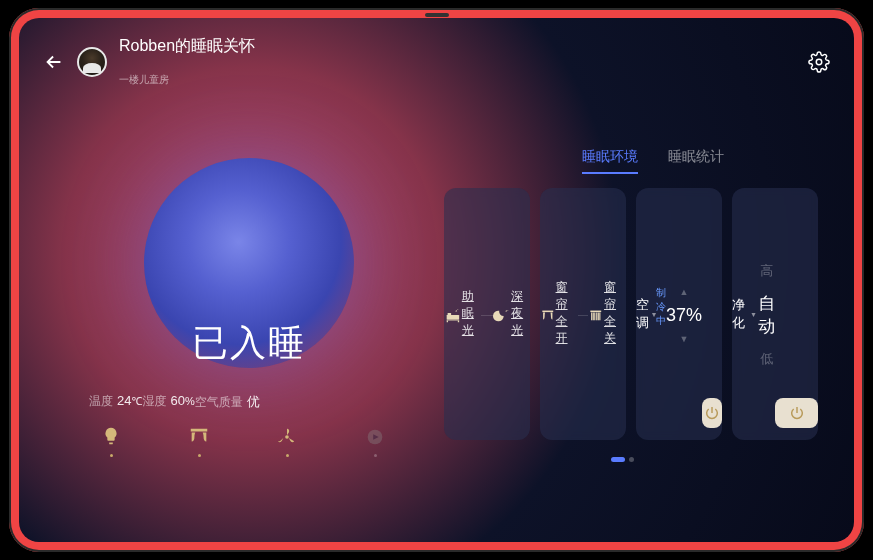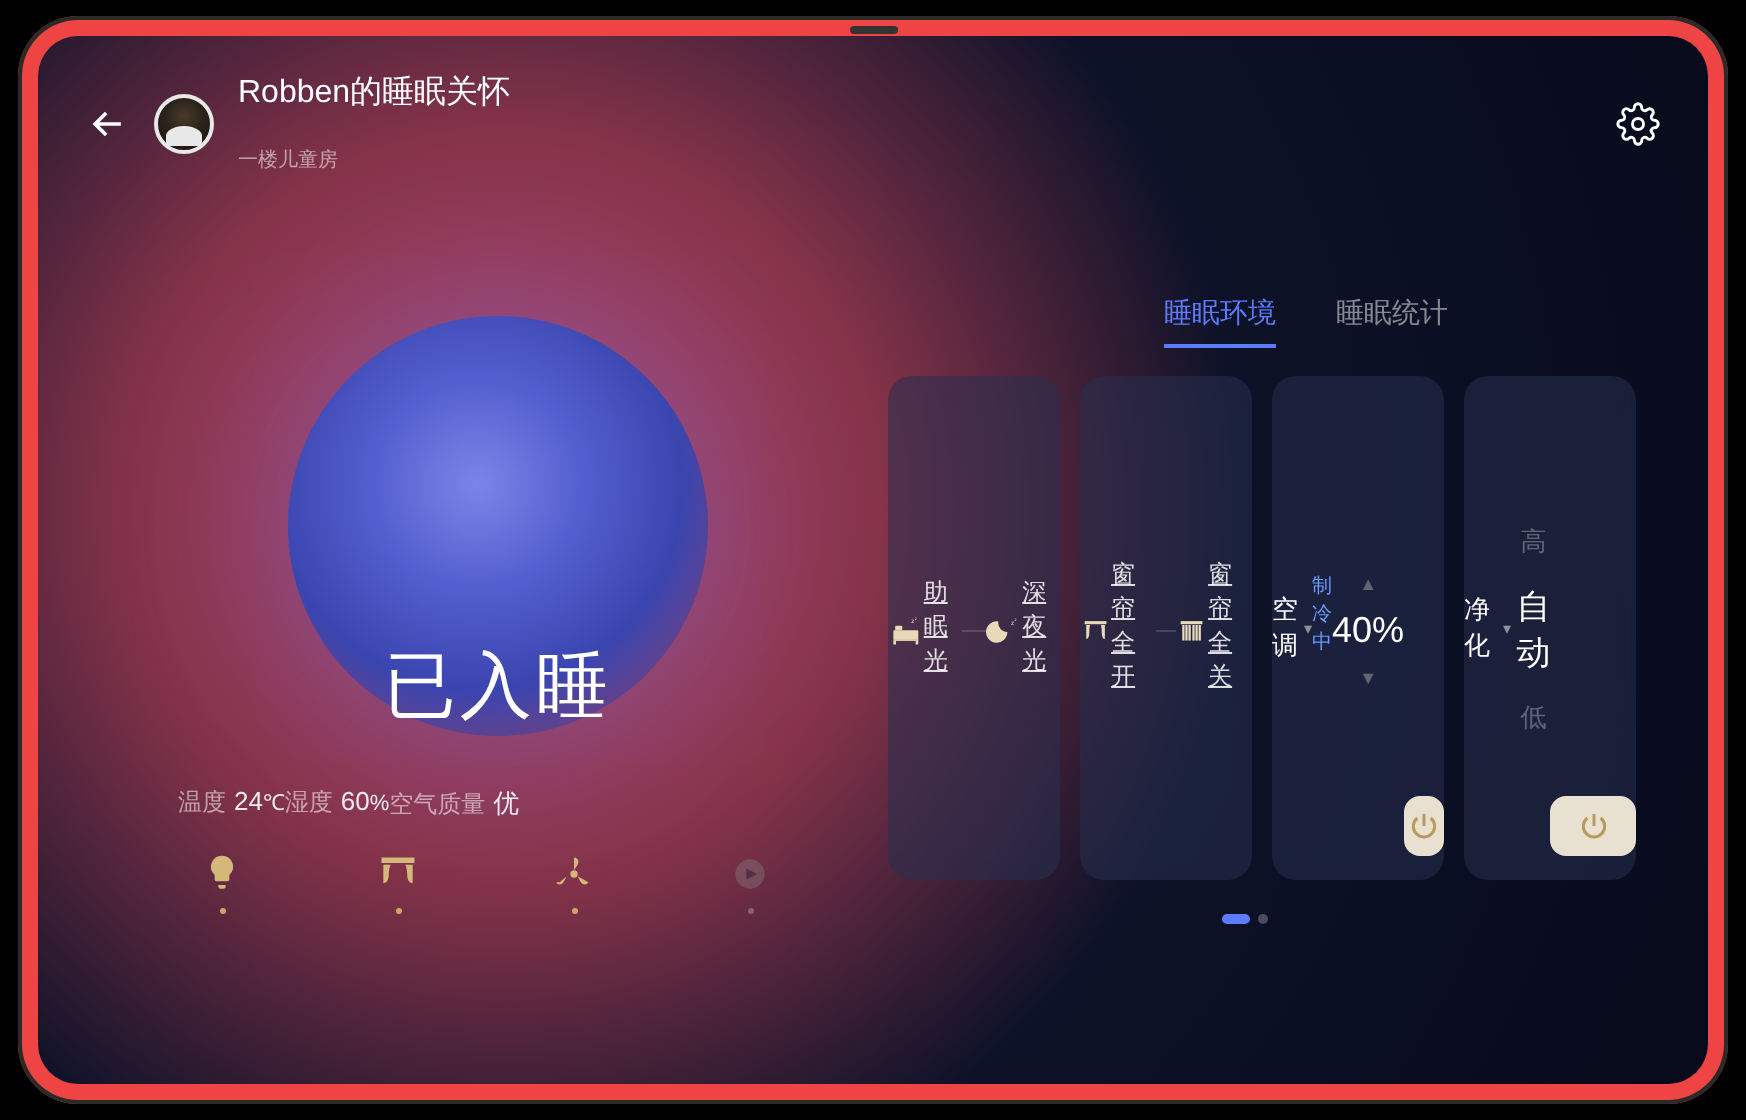--- a/index.html
+++ b/index.html
@@ -233,21 +233,21 @@
       </div>
 
       <div class="card">
         <div class="card-title">
             <span>空调</span>
             <span class="chev">▾</span>
           </div>
         <div class="card-sub">制冷中</div>
         <div class="stepper">
           <div class="arrow-sm">▲</div>
-          <div class="stepper-val">40%</div>
+          <div class="stepper-val">37%</div>
           <div class="arrow-sm">▼</div>
         </div>
         <div class="power-btn">
           <svg viewBox="0 0 24 24" fill="none" stroke="#b89a5a" stroke-width="2.2">
               <path d="M12 3v9"></path>
               <path d="M7 6a8 8 0 1 0 10 0"></path>
             </svg>
         </div>
       </div>
 

